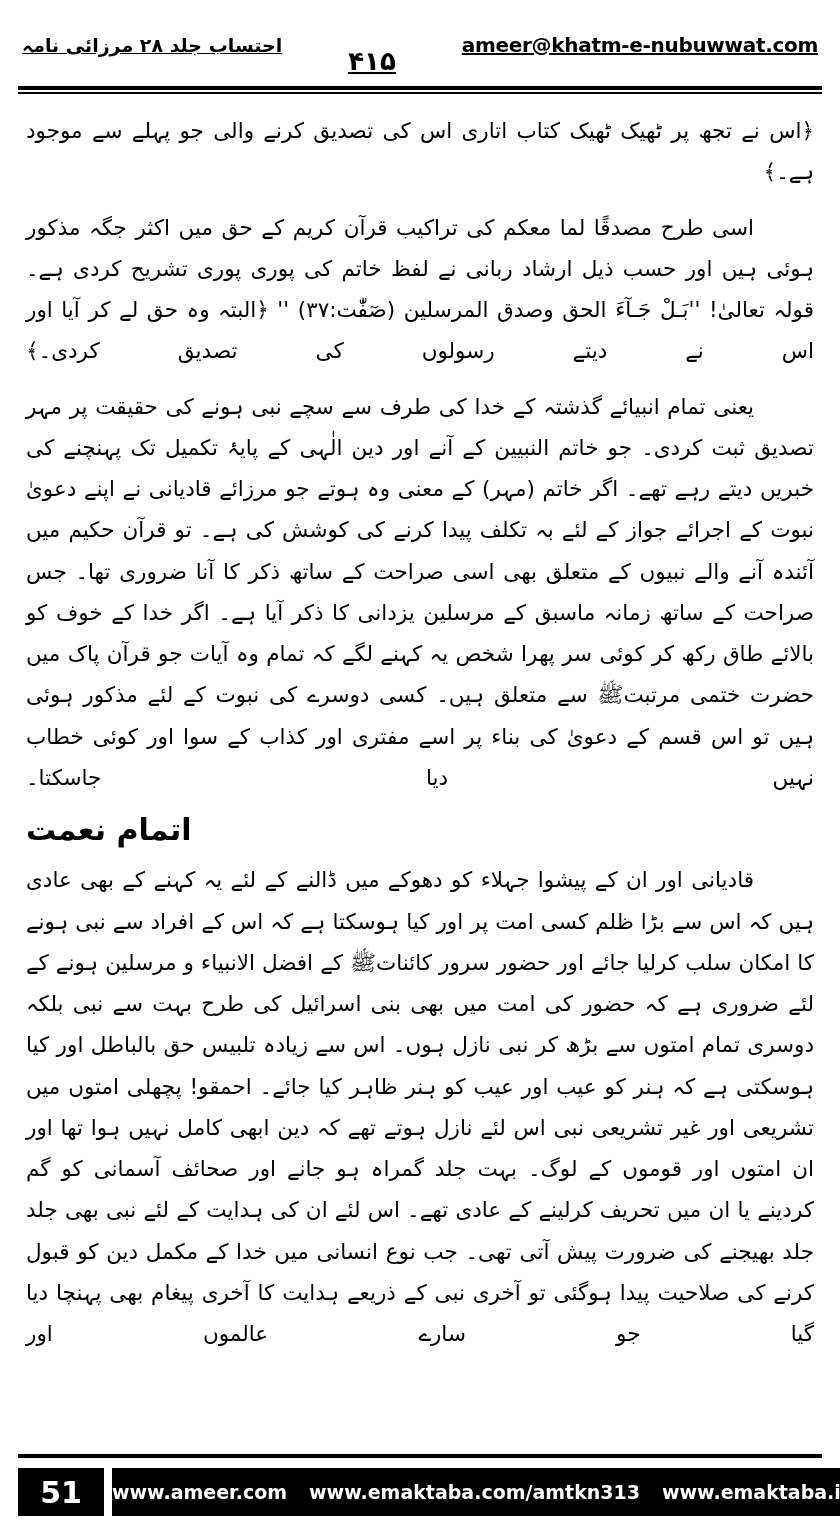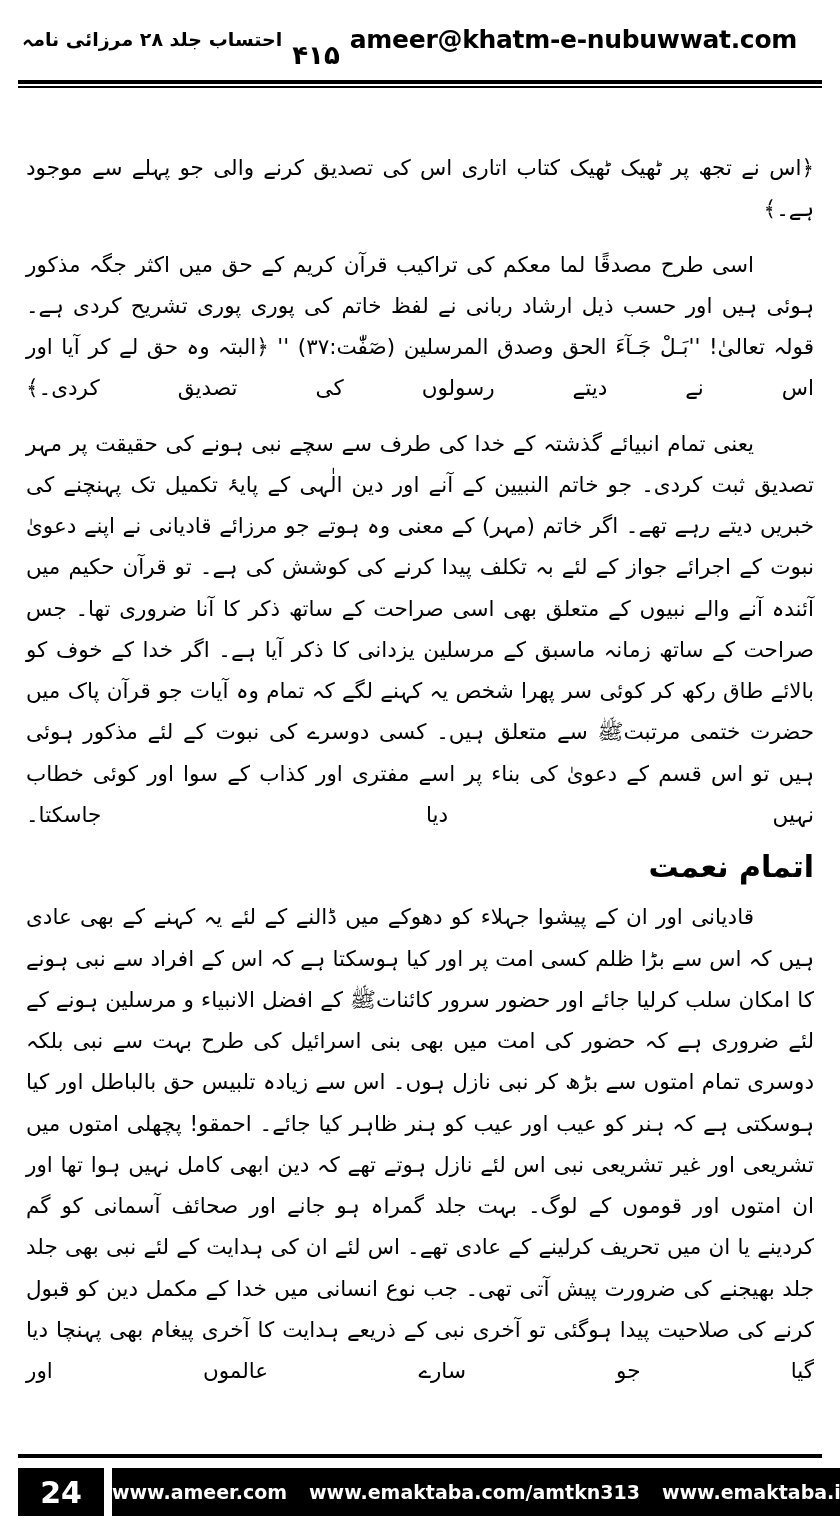--- a/index.html
+++ b/index.html
@@ -21,63 +21,64 @@
     position: relative;
     box-sizing: border-box;
     padding: 0;
   }
 
   
   .header {
     display: flex;
     flex-direction: row-reverse;
     align-items: center;
-    padding: 8px 22px 6px 22px;
+    justify-content: space-between;
+    padding: 14px 22px 6px 22px;
     box-sizing: border-box;
+    text-decoration: underline;
   }
   .header-right {
     font-family: "DejaVu Sans", sans-serif;
     font-size: 19px;
     font-weight: bold;
     letter-spacing: 0px;
     direction: rtl;
     white-space: nowrap;
   }
   .header-center {
     font-family: "DejaVu Sans", sans-serif;
     font-size: 26px;
     font-weight: bold;
     direction: rtl;
     padding: 0 10px;
     margin-top: 32px;
   }
   .header-left {
     font-family: "DejaVu Sans", sans-serif;
-    font-size: 25px;
+    font-size: 20px;
     font-weight: bold;
     direction: ltr;
     letter-spacing: -0.3px;
     white-space: nowrap;
   }
 
   .rule {
     height: 4px;
     background: #000000;
     margin: 4px 18px 0 18px;
   }
   .rule.thin {
     height: 2px;
     margin-top: 2px;
   }
 
   
   .content {
     padding: 16px 26px 0 26px;
     box-sizing: border-box;
-    margin-top: 43px;
   }
   p.para {
     margin: 0 0 14px 0;
     font-family: "DejaVu Sans", sans-serif;
     font-size: 21.5px;
     line-height: 1.92;
     text-align: justify;
     text-align-last: justify;
     direction: rtl;
     font-weight: 500;
@@ -86,21 +87,21 @@
     text-indent: 60px;
   }
   p.para.last-right {
     text-align-last: right;
   }
   .heading {
     margin: 10px 0 12px 0;
     font-family: "DejaVu Sans", sans-serif;
     font-size: 30px;
     font-weight: bold;
-    text-align: right;
+    text-align: left;
     direction: rtl;
   }
 
   
   .footer {
     position: absolute;
     left: 0;
     right: 0;
     bottom: 0;
     height: 86px;
@@ -165,21 +166,21 @@
     <p class="para indent">یعنی تمام انبیائے گذشتہ کے خدا کی طرف سے سچے نبی ہونے کی حقیقت پر مہر تصدیق ثبت کردی۔ جو خاتم النبیین کے آنے اور دین الٰہی کے پایۂ تکمیل تک پہنچنے کی خبریں دیتے رہے تھے۔ اگر خاتم (مہر) کے معنی وہ ہوتے جو مرزائے قادیانی نے اپنے دعویٰ نبوت کے اجرائے جواز کے لئے بہ تکلف پیدا کرنے کی کوشش کی ہے۔ تو قرآن حکیم میں آئندہ آنے والے نبیوں کے متعلق بھی اسی صراحت کے ساتھ ذکر کا آنا ضروری تھا۔ جس صراحت کے ساتھ زمانہ ماسبق کے مرسلین یزدانی کا ذکر آیا ہے۔ اگر خدا کے خوف کو بالائے طاق رکھ کر کوئی سر پھرا شخص یہ کہنے لگے کہ تمام وہ آیات جو قرآن پاک میں حضرت ختمی مرتبتﷺ سے متعلق ہیں۔ کسی دوسرے کی نبوت کے لئے مذکور ہوئی ہیں تو اس قسم کے دعویٰ کی بناء پر اسے مفتری اور کذاب کے سوا اور کوئی خطاب نہیں دیا جاسکتا۔</p>
 
     <div class="heading">اتمام نعمت</div>
 
     <p class="para indent">قادیانی اور ان کے پیشوا جہلاء کو دھوکے میں ڈالنے کے لئے یہ کہنے کے بھی عادی ہیں کہ اس سے بڑا ظلم کسی امت پر اور کیا ہوسکتا ہے کہ اس کے افراد سے نبی ہونے کا امکان سلب کرلیا جائے اور حضور سرور کائناتﷺ کے افضل الانبیاء و مرسلین ہونے کے لئے ضروری ہے کہ حضور کی امت میں بھی بنی اسرائیل کی طرح بہت سے نبی بلکہ دوسری تمام امتوں سے بڑھ کر نبی نازل ہوں۔ اس سے زیادہ تلبیس حق بالباطل اور کیا ہوسکتی ہے کہ ہنر کو عیب اور عیب کو ہنر ظاہر کیا جائے۔ احمقو! پچھلی امتوں میں تشریعی اور غیر تشریعی نبی اس لئے نازل ہوتے تھے کہ دین ابھی کامل نہیں ہوا تھا اور ان امتوں اور قوموں کے لوگ۔ بہت جلد گمراہ ہو جانے اور صحائف آسمانی کو گم کردینے یا ان میں تحریف کرلینے کے عادی تھے۔ اس لئے ان کی ہدایت کے لئے نبی بھی جلد جلد بھیجنے کی ضرورت پیش آتی تھی۔ جب نوع انسانی میں خدا کے مکمل دین کو قبول کرنے کی صلاحیت پیدا ہوگئی تو آخری نبی کے ذریعے ہدایت کا آخری پیغام بھی پہنچا دیا گیا جو سارے عالموں اور</p>
   </div>
 
   <div class="footer">
     <div class="frule"></div>
     <div class="footer-inner">
-      <div class="page-number">24</div>
+      <div class="page-number">51</div>
       <div class="footer-links">
         <span>www.ameer.com</span>
         <span>www.emaktaba.com/amtkn313</span>
         <span>www.emaktaba.info</span>
       </div>
     </div>
   </div>
 
 </div>
 

